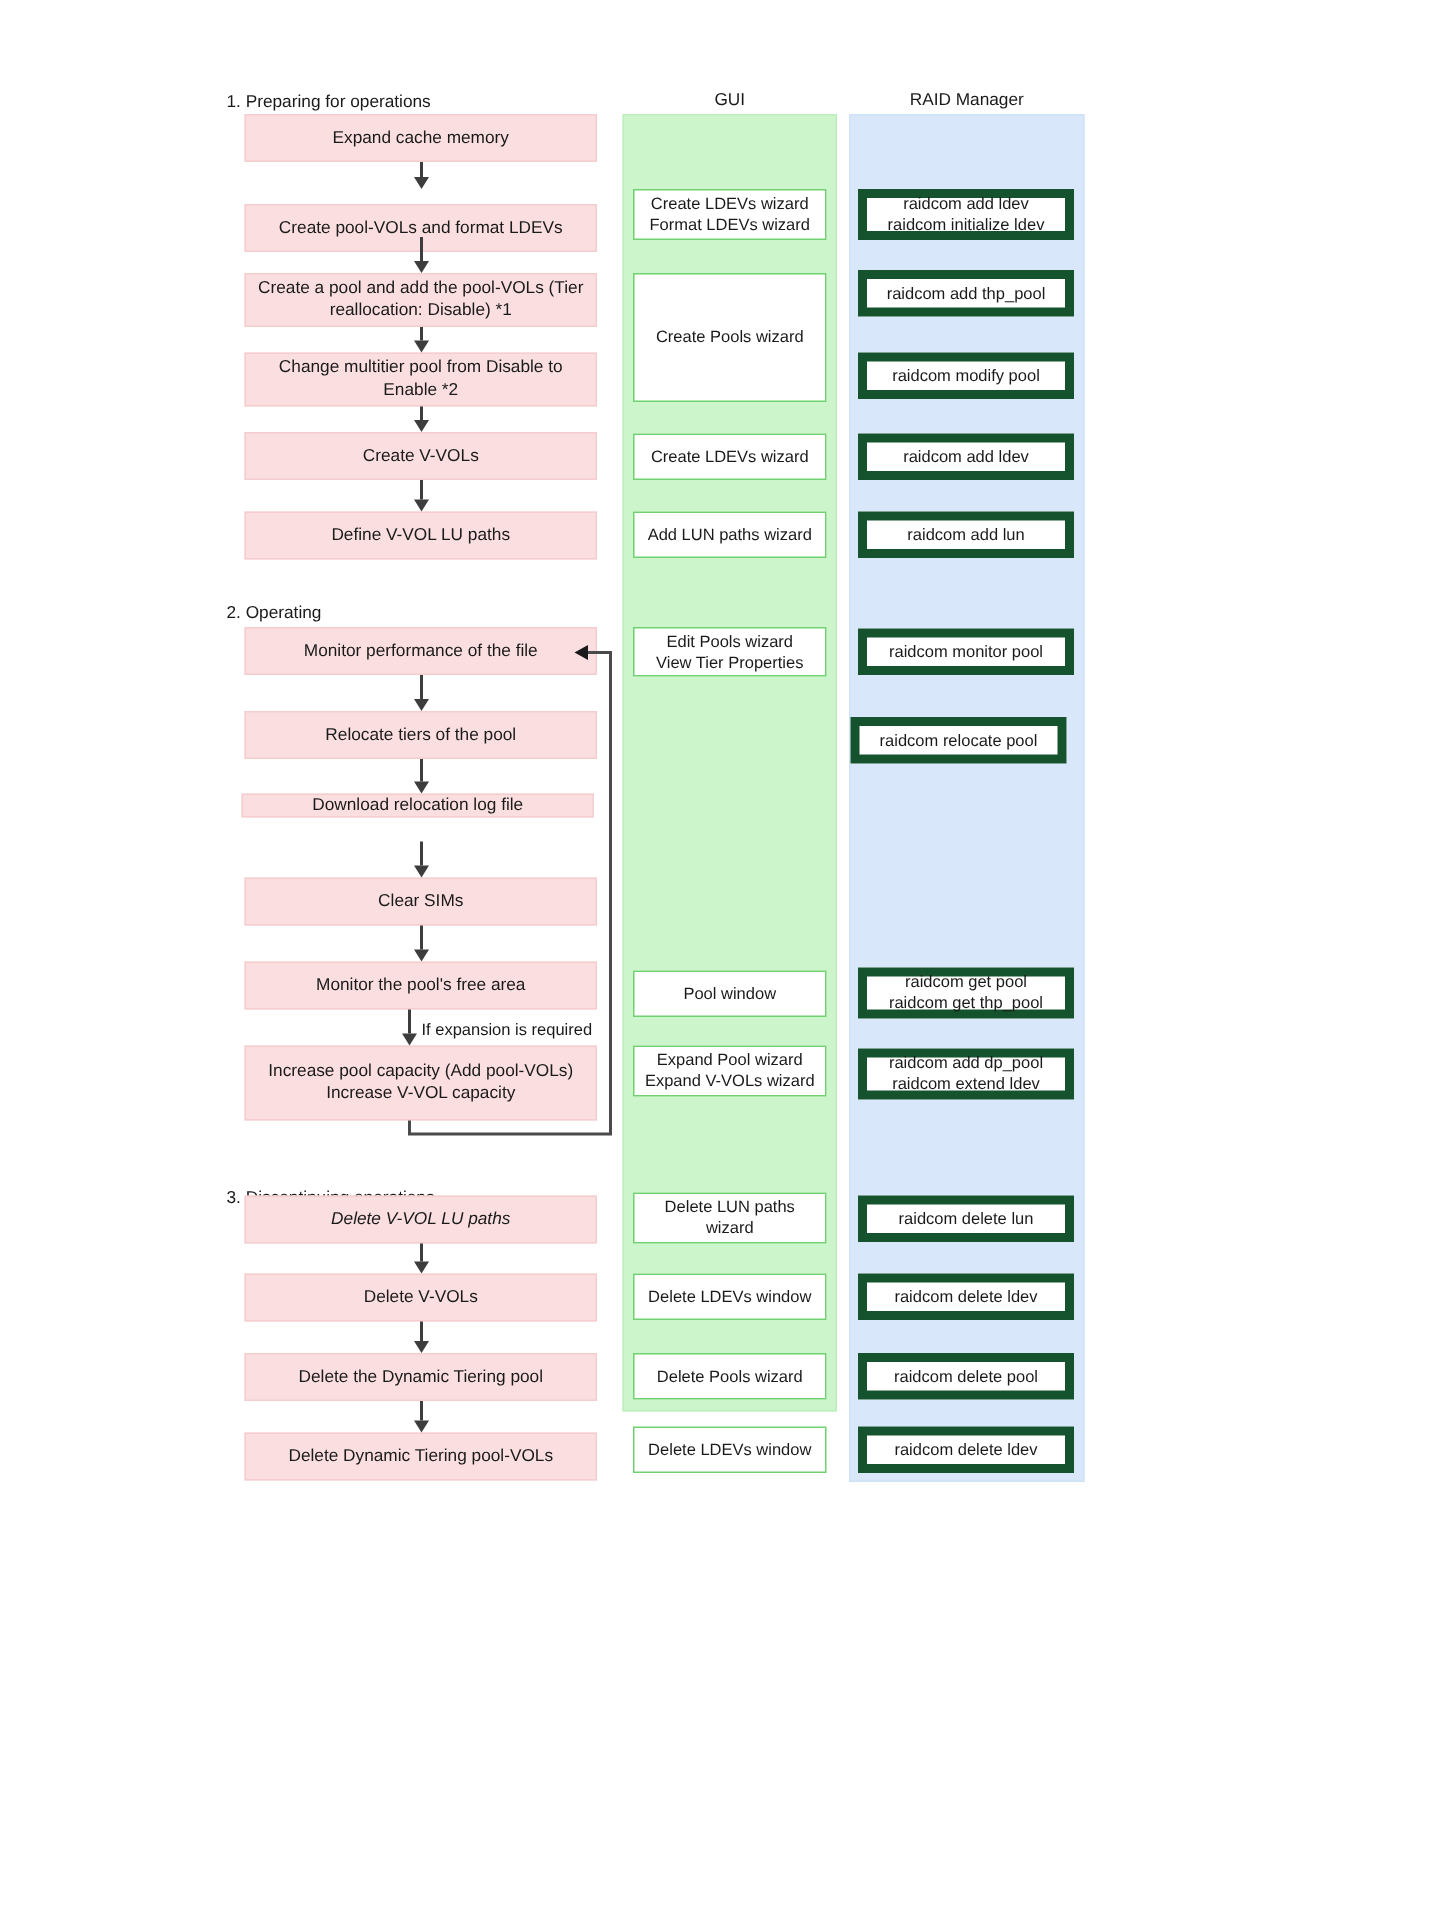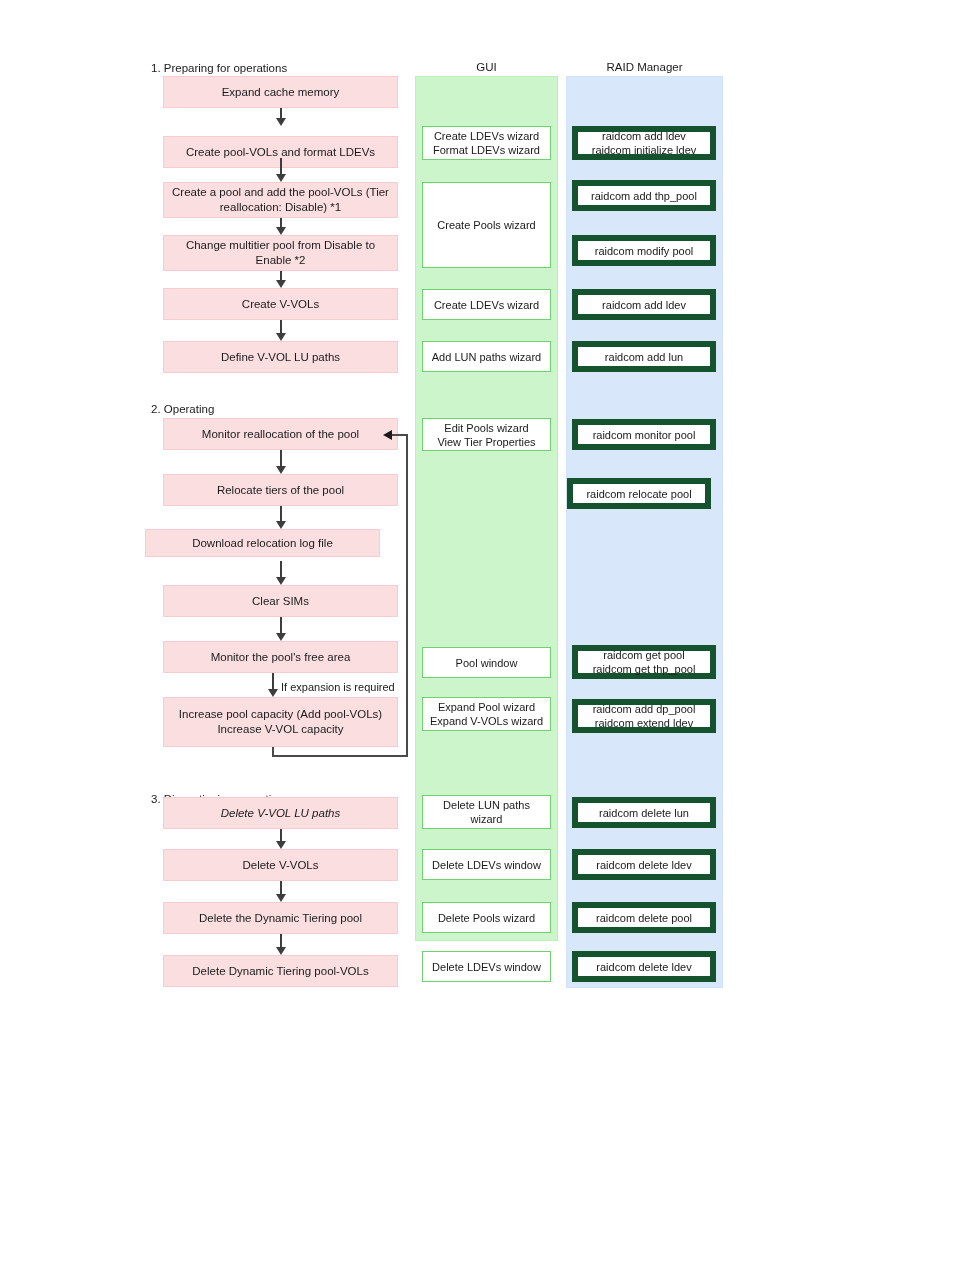--- a/index.html
+++ b/index.html
@@ -156,23 +156,23 @@
   </div>
   <div class="arrow" style="left:280px; top:271px; height:17px;">
     <div class="arrow-stem" style="height:9px;"></div>
       <div class="arrow-head" style="top:9px;"></div>
   </div>
   <div class="arrow" style="left:280px; top:320px; height:21px;">
     <div class="arrow-stem" style="height:13px;"></div>
       <div class="arrow-head" style="top:13px;"></div>
   </div>
 
-  <div class="fbox" style="left:163px; top:418px; width:235px; height:32px;">Monitor reallocation of the pool</div>
+  <div class="fbox" style="left:163px; top:418px; width:235px; height:32px;">Monitor performance of the file</div>
   <div class="fbox" style="left:163px; top:474px; width:235px; height:32px;">Relocate tiers of the pool</div>
-  <div class="fbox" style="left:145px; top:529px; width:235px; height:28px;">Download relocation log file</div>
+  <div class="fbox" style="left:161px; top:529px; width:235px; height:16px;">Download relocation log file</div>
   <div class="fbox" style="left:163px; top:585px; width:235px; height:32px;">Clear SIMs</div>
   <div class="fbox" style="left:163px; top:641px; width:235px; height:32px;">Monitor the pool's free area</div>
   <div class="fbox" style="left:163px; top:697px; width:235px; height:50px;">Increase pool capacity
 (Add pool-VOLs)
 Increase V-VOL capacity</div>
 
   <div class="arrow" style="left:280px; top:450px; height:24px;">
     <div class="arrow-stem" style="height:16px;"></div>
       <div class="arrow-head" style="top:16px;"></div>
   </div>

